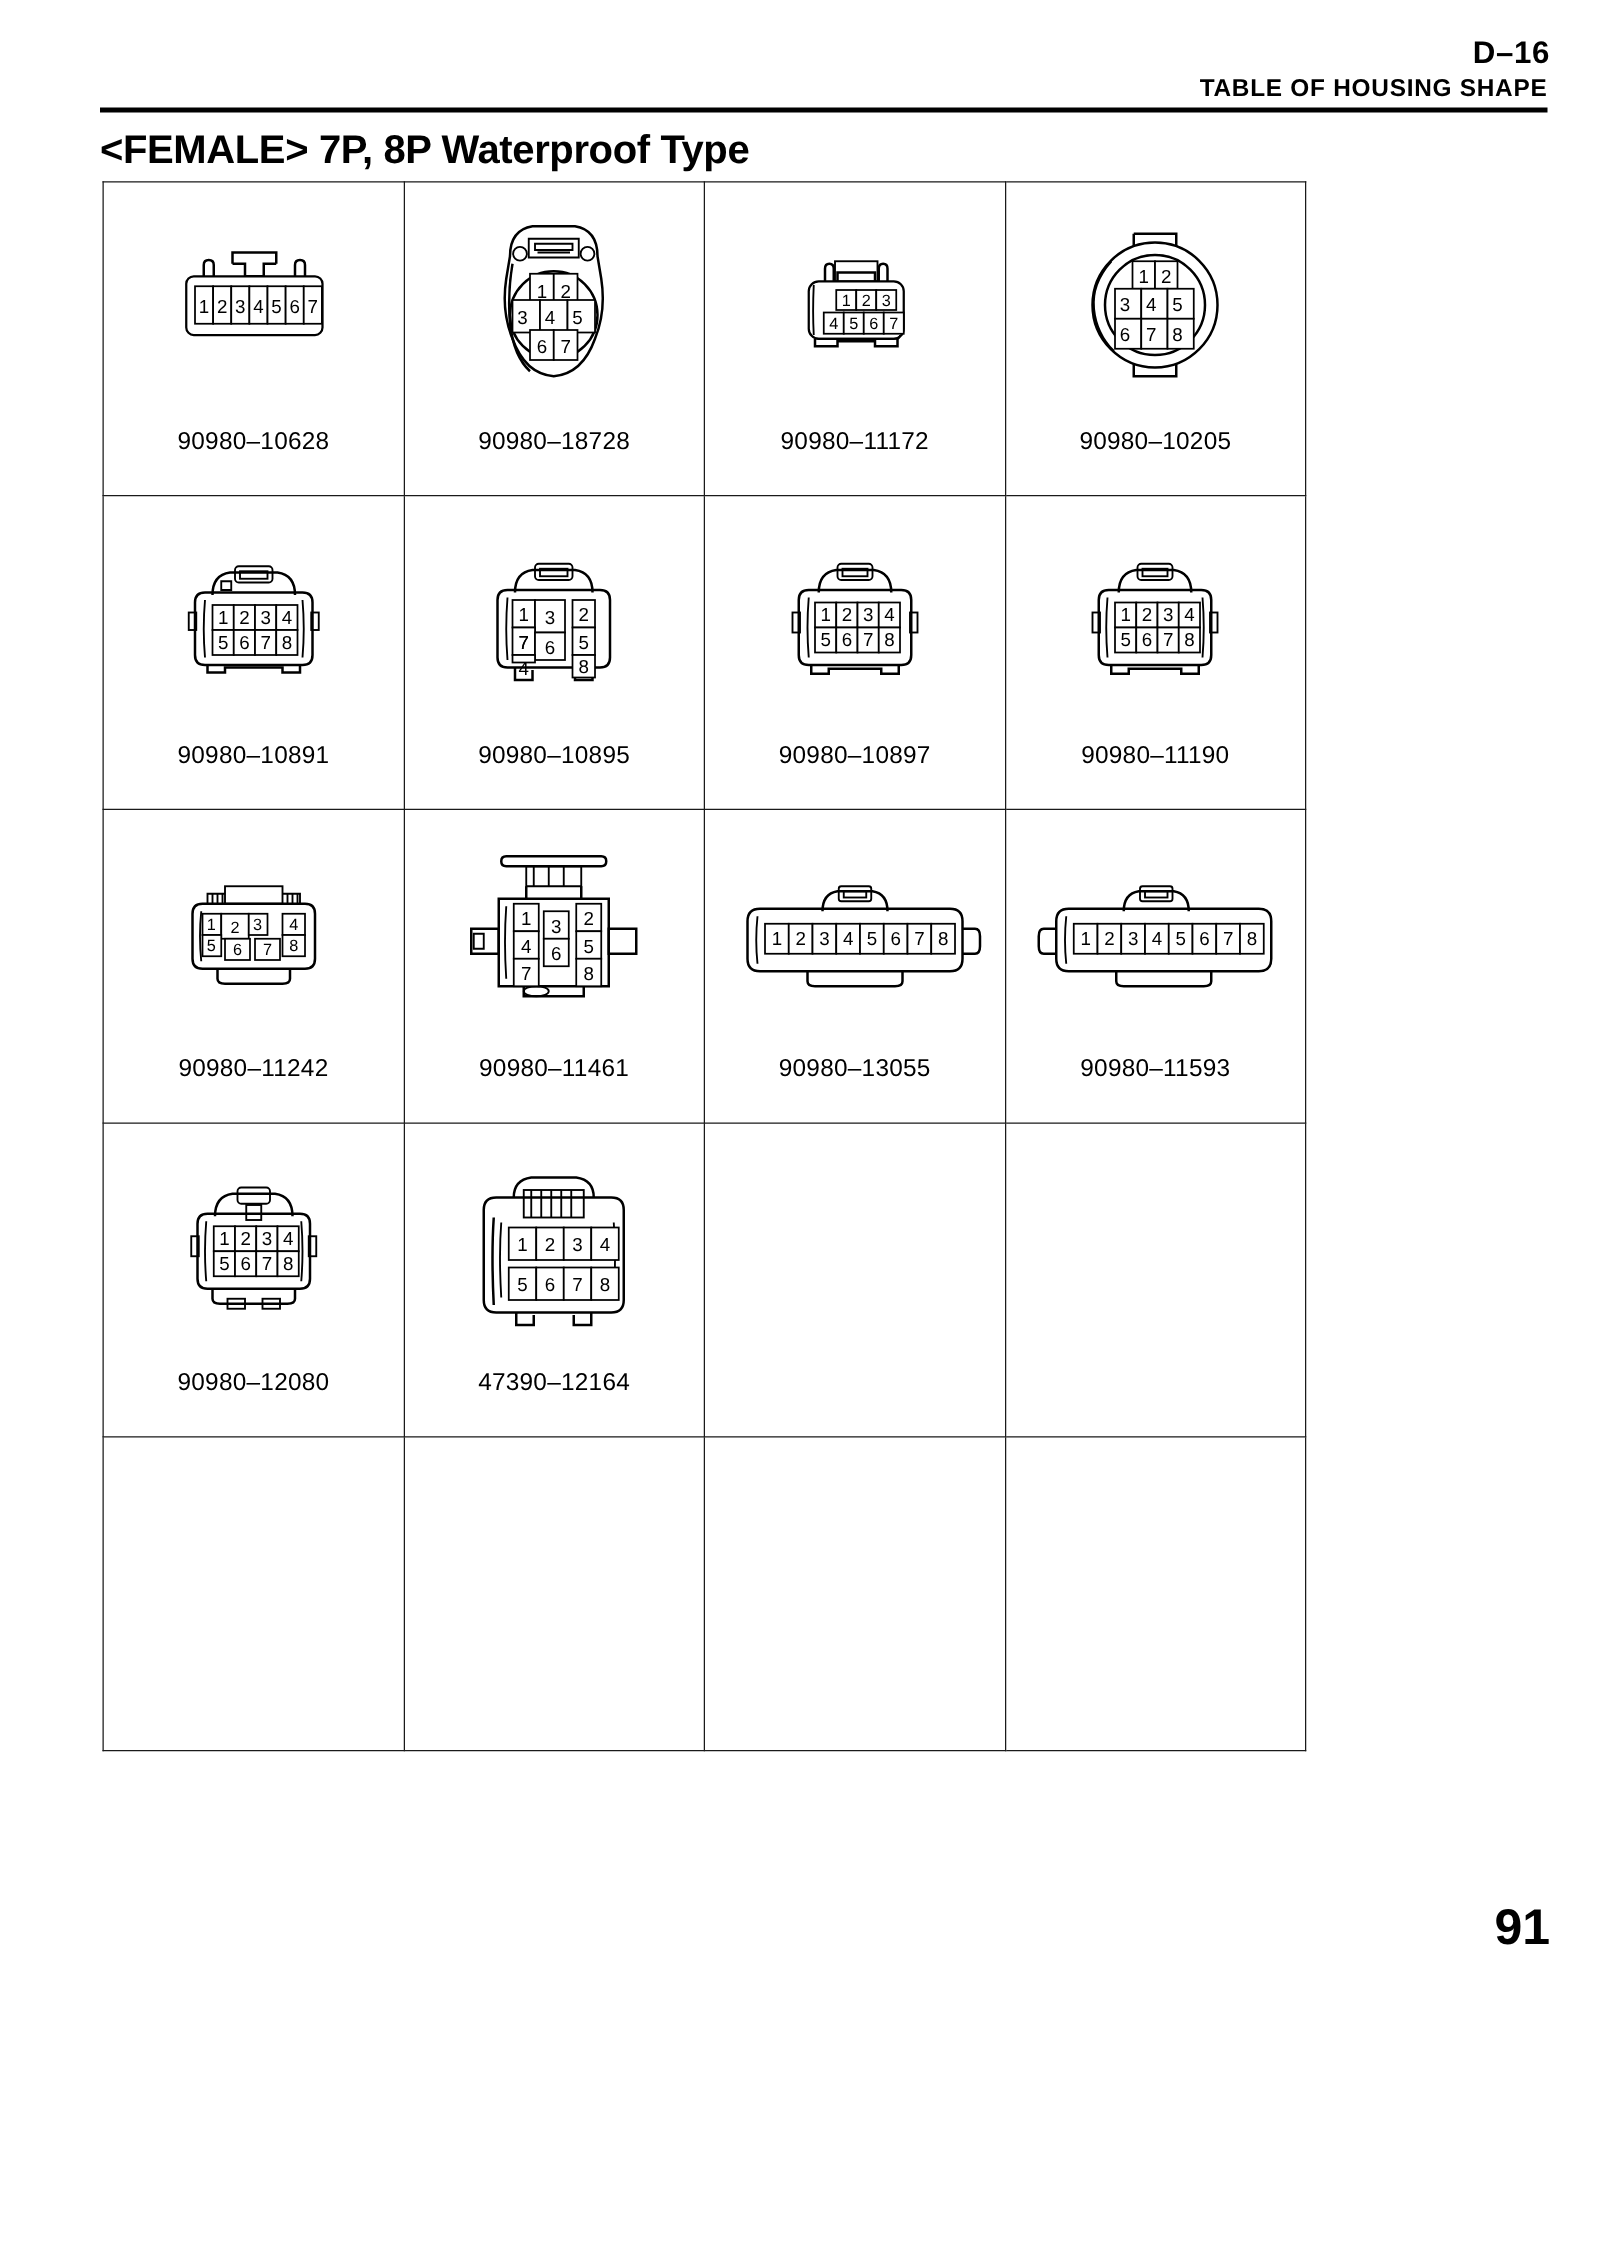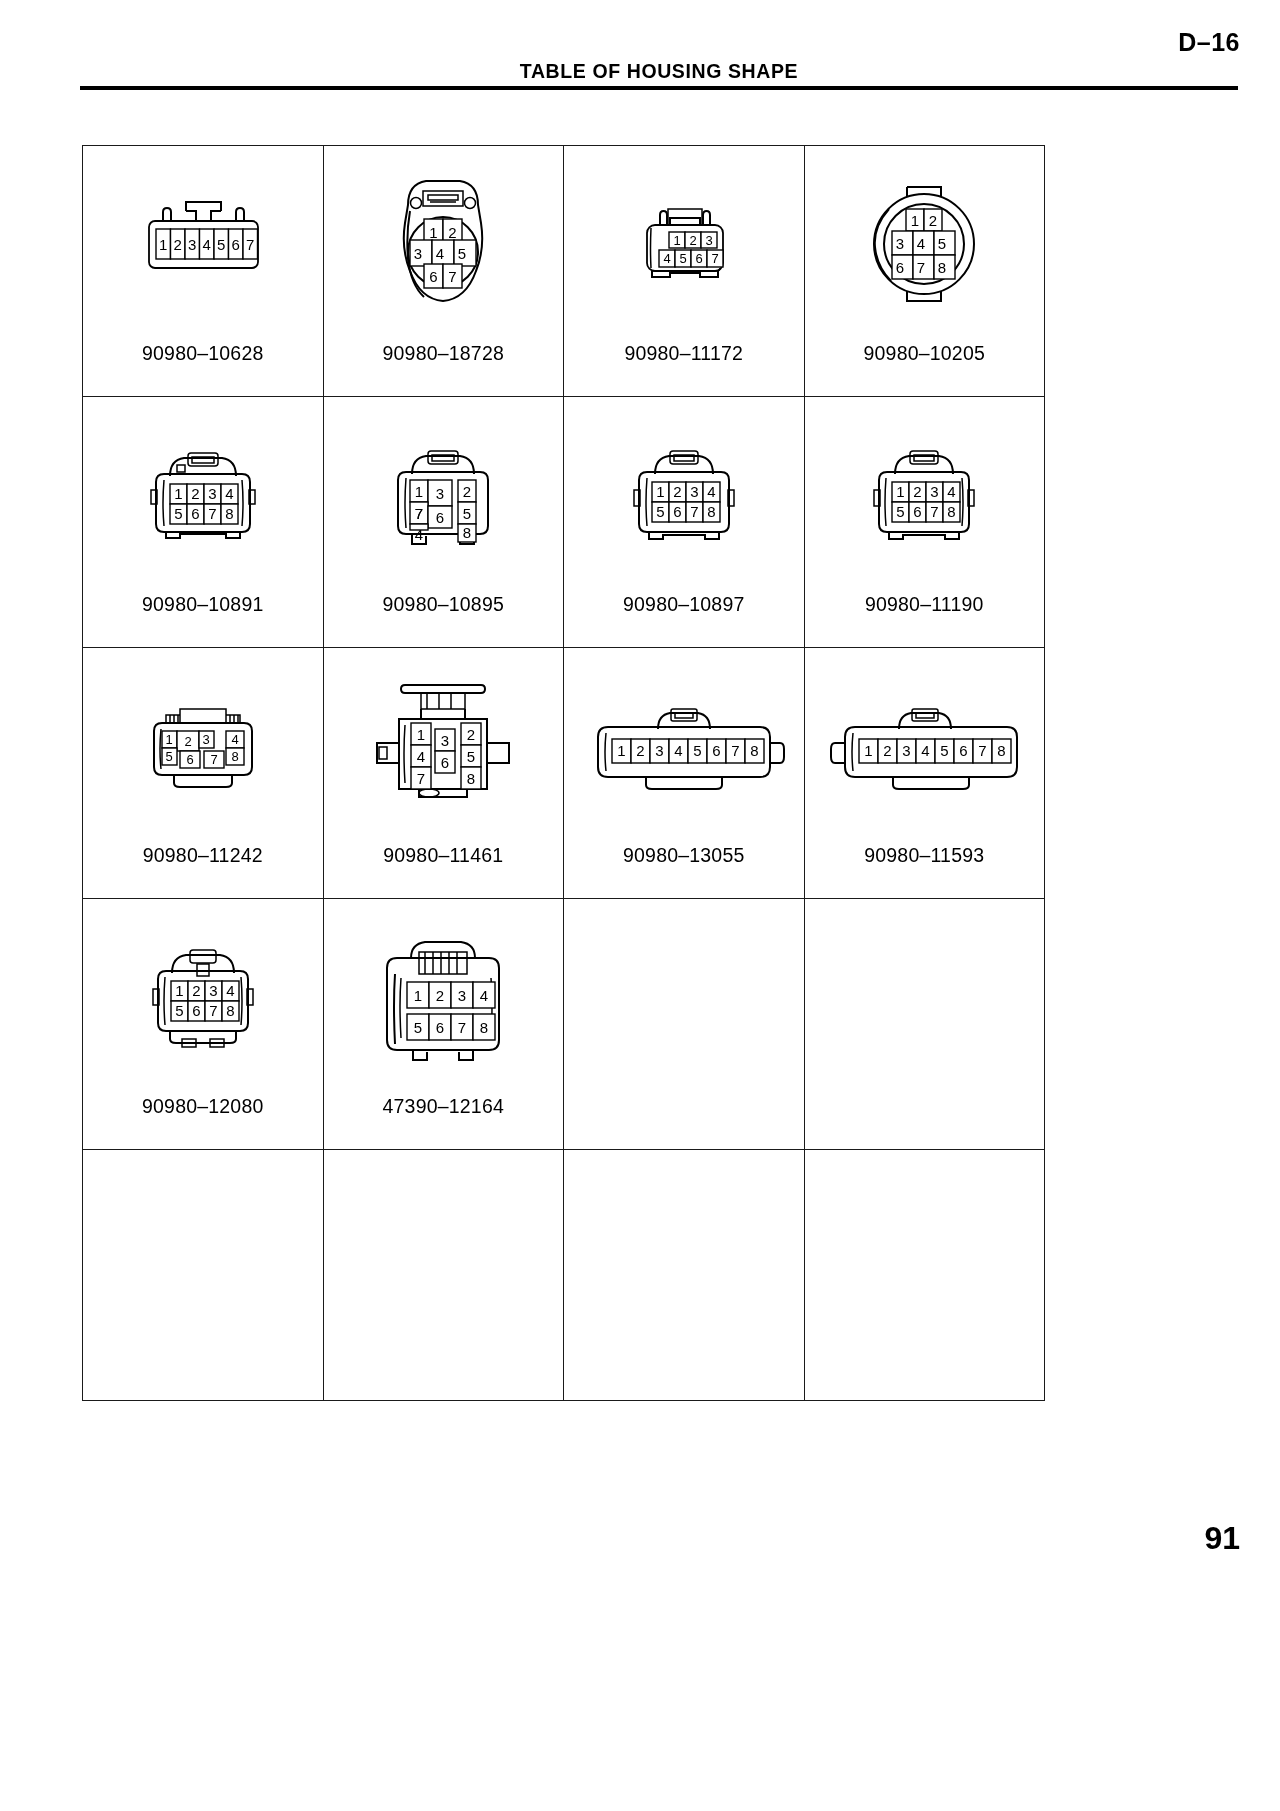--- a/index.html
+++ b/index.html
@@ -13,21 +13,21 @@
     overflow: hidden;
   }
   .page { position: relative; width: 1280px; height: 1368px; margin-left: 18px; }
 
   .corner-code {
     position: absolute; top: 28px; right: 58px;
     font-size: 25px; font-weight: bold; letter-spacing: .5px;
   }
   .doc-header {
     position: absolute; top: 60px; left: 62px; width: 1158px;
-    text-align: center;
+    text-align: right;
     font-size: 19.5px; font-weight: bold; letter-spacing: .6px;
   }
   .rule-thick {
     position: absolute; left: 62px; top: 86px; width: 1158px;
     height: 4px; background: #000;
   }
   .section-title {
     position: absolute; left: 62px; top: 101px;
     font-size: 32px; font-weight: bold; letter-spacing: -.3px;
   }
@@ -65,31 +65,32 @@
     font-size: 15px; text-anchor: middle; fill: #000;
   }
   .pinnum.sm { font-size: 13px; }
 
   .footer-note {
     position: absolute; left: 0; top: 1470px; width: 1280px;
     text-align: center; font-size: 15px;
   }
   .page-number {
     position: absolute; right: 58px; top: 1520px;
-    font-size: 32px; font-weight: bold;
+    font-size: 40px; font-weight: bold;
   }
 </style>
 </head>
 <body>
 
 <div class="page">
 
   <div class="corner-code">D–16</div>
   <div class="doc-header">TABLE OF HOUSING SHAPE</div>
   <div class="rule-thick"></div>
+  <div class="section-title">&lt;FEMALE&gt; 7P, 8P Waterproof Type</div>
 
   <table class="grid">
     <tbody>
         <tr class="tall">
 
       <td>
         <div class="cellwrap">
           <div class="figbox">
             <svg width="190" height="150" viewBox="0 0 190 150">
               <path class="ln" d="M78 42 L78 33 L113 33 L113 42"></path>

